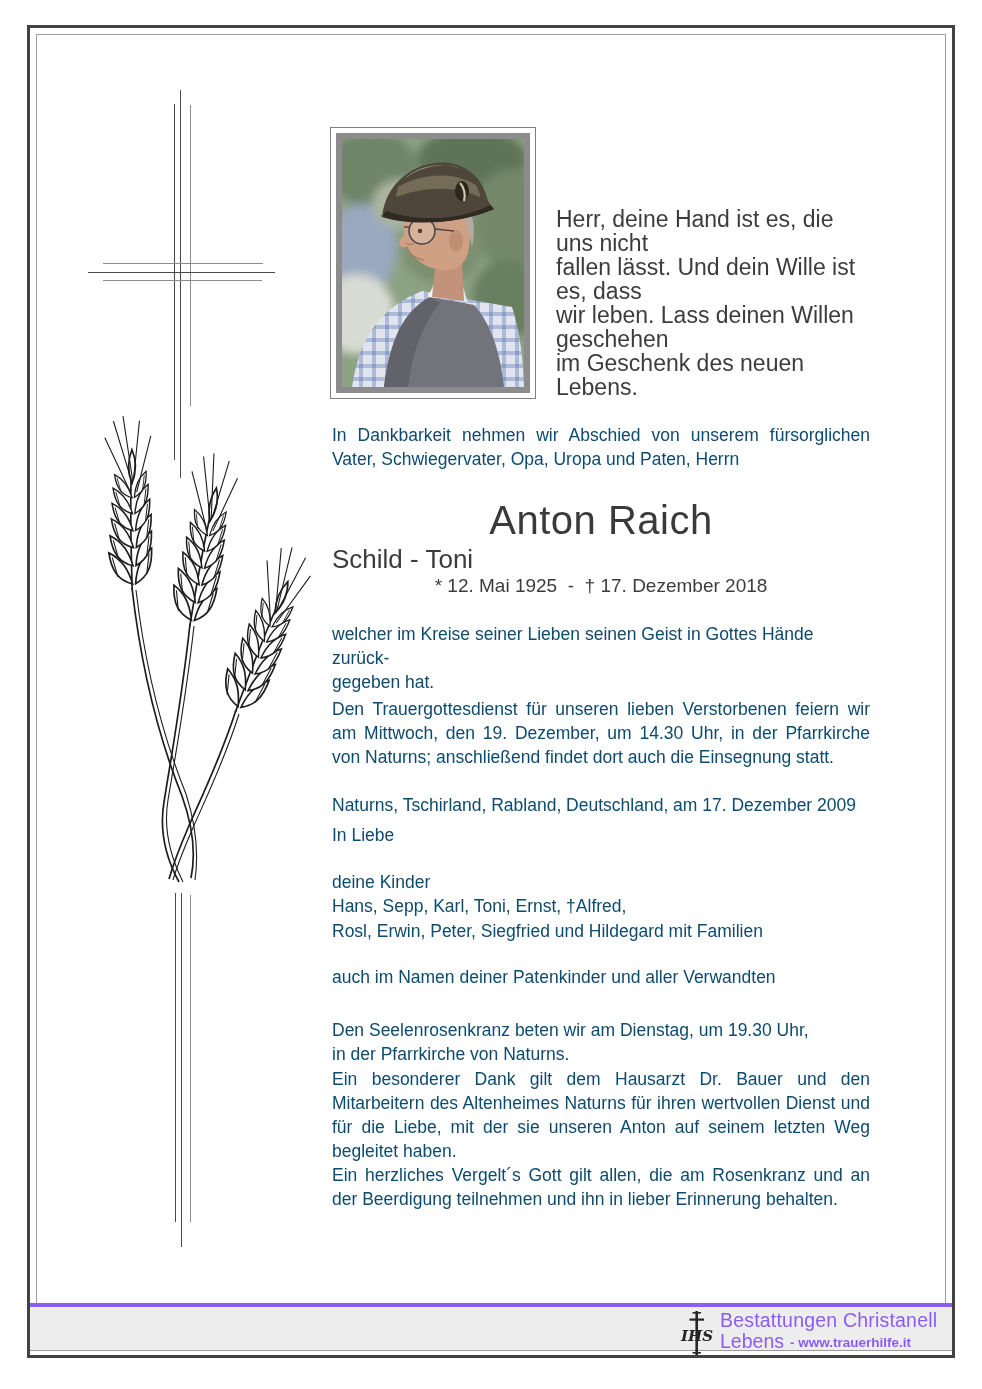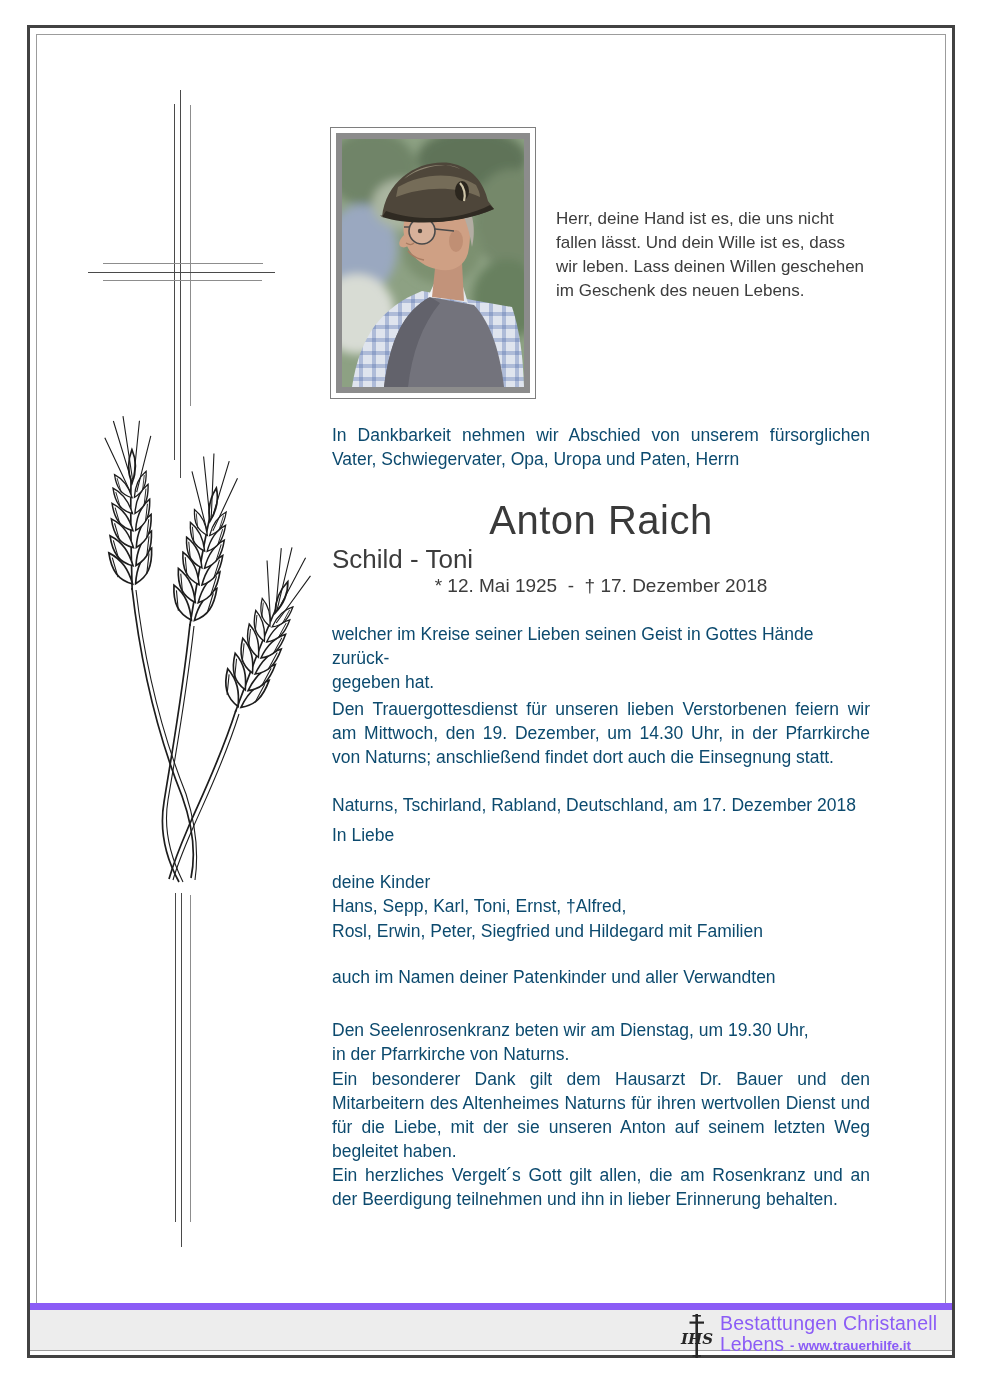--- a/index.html
+++ b/index.html
@@ -14,35 +14,35 @@
   .cl{position:absolute;background:#4a4a4a;}
   .cl.gray{background:#8d8d8d;}
 
   
   .photo{position:absolute;left:330px;top:127px;width:206px;height:272px;box-sizing:border-box;
          border:1px solid #7e7e7e;background:#fff;padding:5px;}
   .photo-inner{width:100%;height:100%;box-sizing:border-box;border:6px solid #8c8c8c;overflow:hidden;}
   .photo-inner svg{display:block;width:100%;height:100%;}
 
   
-  .quote{position:absolute;left:556px;top:207px;width:310px;font-size:17px;line-height:24px;color:#3c3c3c;}
+  .quote{position:absolute;left:556px;top:207px;width:310px;font-size:23px;line-height:24px;color:#3c3c3c;}
 
   
   .main{position:absolute;left:332px;top:420px;width:538px;height:810px;}
   .t{position:absolute;left:0;width:538px;font-size:17.5px;line-height:24px;color:#0c4a6e;}
   .just{text-align:justify;}
   .preline{white-space:pre-line;}
   .bold{font-weight:normal;}
   .name{position:absolute;left:0;top:76px;width:538px;text-align:center;font-size:40px;line-height:1.2;color:#3a3a3a;letter-spacing:0.5px;}
   .nick{position:absolute;left:0;top:124px;width:538px;font-size:26px;line-height:1.2;color:#3c3c3c;}
   .dates{position:absolute;left:0;top:155px;width:538px;text-align:center;font-size:19px;line-height:1.2;color:#3c3c3c;white-space:pre;}
 
   
   .footer-band{position:absolute;left:30px;right:30px;top:1303px;height:48px;background:#ededed;
-               border-top:7px solid #8b5cf6;border-bottom:1px solid #9c9c9c;box-sizing:border-box;}
+               border-top:4px solid #8b5cf6;border-bottom:1px solid #9c9c9c;box-sizing:border-box;}
   .ihs{position:absolute;left:652px;top:4px;width:30px;height:44px;overflow:visible;}
   .footer-text{position:absolute;left:690px;top:3px;white-space:nowrap;color:#8b5cf6;}
   .f1{font-size:19.5px;line-height:21px;letter-spacing:0.2px;}
   .f2{font-size:19.5px;line-height:20px;}
   .fsep{font-size:13px;font-weight:bold;margin:0 4px 0 6px;vertical-align:1px;}
   .furl{font-size:13.5px;font-weight:bold;vertical-align:1px;}
 
   
   .wheat{position:absolute;left:98px;top:408px;width:195px;height:485px;overflow:visible;}
   .leaf{fill:#fcfcfc;stroke:#1d1d1d;stroke-width:1.7;}
@@ -171,21 +171,21 @@
 im Geschenk des neuen Lebens.</div>
 
   <div class="main">
     <div class="t just" style="top:3px">In Dankbarkeit nehmen wir Abschied von unserem fürsorglichen Vater, Schwiegervater, Opa, Uropa und Paten, Herrn</div>
     <div class="name">Anton Raich</div>
     <div class="nick">Schild - Toni</div>
     <div class="dates">* 12. Mai 1925  -  † 17. Dezember 2018</div>
     <div class="t preline" style="top:202px">welcher im Kreise seiner Lieben seinen Geist in Gottes Hände zurück-
 gegeben hat.</div>
     <div class="t just" style="top:277px">Den Trauergottesdienst für unseren lieben Verstorbenen feiern wir am Mittwoch, den 19. Dezember, um 14.30 Uhr, in der Pfarrkirche von Naturns; anschließend findet dort auch die Einsegnung statt.</div>
-    <div class="t" style="top:373px">Naturns, Tschirland, Rabland, Deutschland, am 17. Dezember 2018</div>
+    <div class="t" style="top:373px">Naturns, Tschirland, Rabland, Deutschland, am 17. Dezember 2009</div>
     <div class="t bold" style="top:403px">In Liebe</div>
     <div class="t" style="top:450px">deine Kinder</div>
     <div class="t bold" style="top:474px">Hans, Sepp, Karl, Toni, Ernst, †Alfred,</div>
     <div class="t" style="top:499px"><span class="bold">Rosl, Erwin, Peter, Siegfried</span><span> und </span><span class="bold">Hildegard</span><span> mit Familien</span></div>
     <div class="t" style="top:545px">auch im Namen deiner Patenkinder und aller Verwandten</div>
     <div class="t preline" style="top:598px">Den Seelenrosenkranz beten wir am Dienstag, um 19.30 Uhr,
 in der Pfarrkirche von Naturns.</div>
     <div class="t just" style="top:647px">Ein besonderer Dank gilt dem Hausarzt Dr. Bauer und den Mitarbeitern des Altenheimes Naturns für ihren wertvollen Dienst und für die Liebe, mit der sie unseren Anton auf seinem letzten Weg begleitet haben.</div>
     <div class="t just" style="top:743px">Ein herzliches Vergelt´s Gott gilt allen, die am Rosenkranz und an der Beerdigung teilnehmen und ihn in lieber Erinnerung behalten.</div>
   </div>

